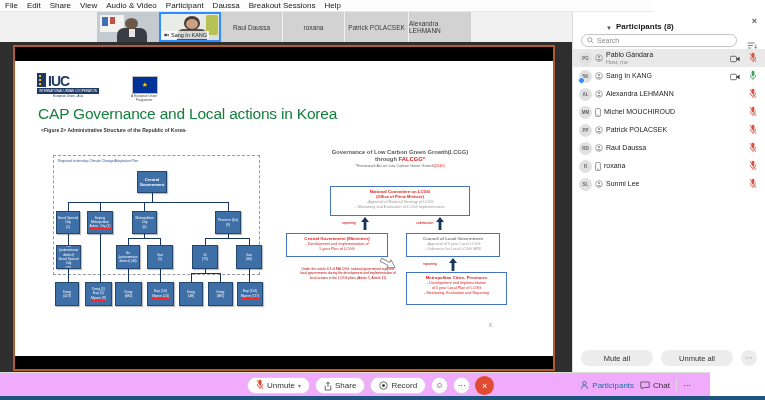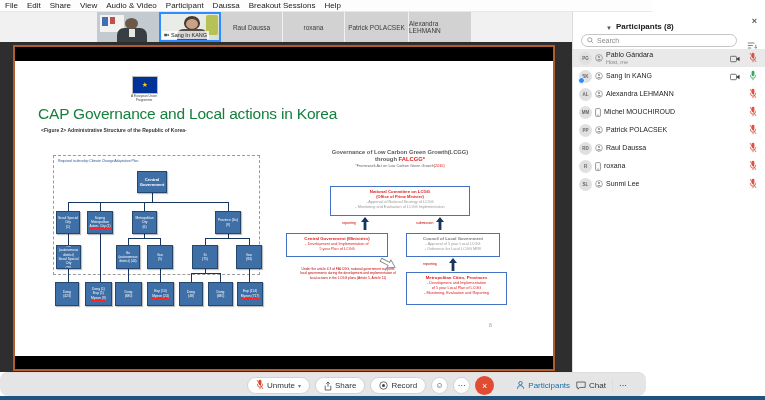--- a/index.html
+++ b/index.html
@@ -100,22 +100,22 @@
   .dev{display:flex;align-items:center;flex:none;}
   .pname{display:flex;flex-direction:column;font-size:7px;color:#222;line-height:1.1;}
   .psub{font-size:5.5px;color:#8a8a8a;}
   .picons{margin-left:auto;display:flex;align-items:center;gap:9px;padding-right:2px;}
   .pa-foot{position:absolute;bottom:6px;left:8px;right:8px;display:flex;gap:8px;align-items:center;}
   .ppill{flex:1;height:16px;background:#ececec;border-radius:9px;font-size:7.5px;color:#333;
          display:flex;align-items:center;justify-content:center;cursor:default;}
   .pdots{width:16px;height:16px;border-radius:50%;background:#ececec;color:#555;flex:none;
          display:flex;align-items:center;justify-content:center;font-size:7px;}
   
-  .footer{position:absolute;left:0;top:372px;width:646px;height:24px;background:#e5e5e5;
-          border-top:1px solid #ddd;box-sizing:border-box;border-radius:8px;}
+  .footer{position:absolute;left:0;top:372px;width:710px;height:24px;background:#f0abfc;
+          border-top:1px solid #ddd;box-sizing:border-box;}
   .f-center{position:absolute;left:247px;top:3px;display:flex;gap:5px;align-items:center;}
   .fpill{display:inline-flex;align-items:center;gap:3px;height:17px;padding:0 8px;background:#fff;
          border:1px solid #d2d2d2;border-radius:12px;font-size:8px;color:#333;box-sizing:border-box;}
   .fcirc{width:17px;height:17px;border-radius:50%;background:#fff;border:1px solid #d2d2d2;
          display:flex;align-items:center;justify-content:center;font-size:8px;color:#444;box-sizing:border-box;padding:0;}
   .chev{font-size:6px;color:#777;}
   .leave{width:19px;height:19px;border-radius:50%;background:#e04b31;color:#fff;font-size:9px;
          display:flex;align-items:center;justify-content:center;border:none;}
   .f-right{position:absolute;right:19px;top:3px;height:18px;display:flex;align-items:center;gap:6px;}
   .flink{display:inline-flex;align-items:center;gap:3px;font-size:8px;}
@@ -172,20 +172,32 @@
       </div>
       <div class="tile named" style="left: 409px; width: 62px;">
         <span>Alexandra LEHMANN</span>
       </div>
     </div>
 
   <div class="desktop">
     <div class="share">
       <div class="slide">
 
+        <div class="iuc">
+          <div class="iuc-row">
+            <span class="iuc-bldg">
+                <i style="top:2px"></i>
+                <i style="top:6px"></i>
+                <i style="top:10px"></i>
+              </span>
+            <span class="iuc-txt">IUC</span>
+          </div>
+          <div class="iuc-band">INTERNATIONAL URBAN COOPERATION</div>
+          <div class="iuc-sub">European Union - Asia</div>
+        </div>
         <div class="euflag">
             <span>★</span>
           </div>
         <div class="eu-cap">A European Union
 Programme</div>
 
         <div class="s-title">CAP Governance and Local actions in Korea</div>
         <div class="s-cap">&lt;Figure 2&gt; Administrative Structure of the Republic of Korea-</div>
 
         <div class="dash"></div>
@@ -522,20 +534,25 @@
           <span class="picons">
             <span><svg width="8" height="11" viewBox="0 0 10 14">
                 <rect x="3.2" y="0.8" width="3.6" height="7" rx="1.8" fill="#e05243"></rect>
                 <path d="M1.8 6.2v1a3.2 3.2 0 0 0 6.4 0v-1" fill="none" stroke="#e05243" stroke-width="1.1"></path>
                 <line x1="5" y1="10.8" x2="5" y2="13" stroke="#e05243" stroke-width="1.1"></line>
                 <line x1="1.2" y1="1.4" x2="8.8" y2="12.6" stroke="#e05243" stroke-width="1.1"></line>
               </svg></span>
           </span>
         </div>
       </div>
+    <div class="pa-foot">
+      <button class="ppill" style="border:none">Mute all</button>
+      <button class="ppill" style="border:none">Unmute all</button>
+      <span class="pdots">⋯</span>
+    </div>
   </div>
 
   <div class="footer">
     <div class="f-center">
       <button class="fpill">
         <span id="unmute-mic"><svg width="8" height="11" viewBox="0 0 10 14">
               <rect x="3.2" y="0.8" width="3.6" height="7" rx="1.8" fill="#d9472b"></rect>
               <path d="M1.8 6.2v1a3.2 3.2 0 0 0 6.4 0v-1" fill="none" stroke="#d9472b" stroke-width="1.1"></path>
               <line x1="5" y1="10.8" x2="5" y2="13" stroke="#d9472b" stroke-width="1.1"></line>
               <line x1="1.2" y1="1.4" x2="8.8" y2="12.6" stroke="#d9472b" stroke-width="1.1"></line>

